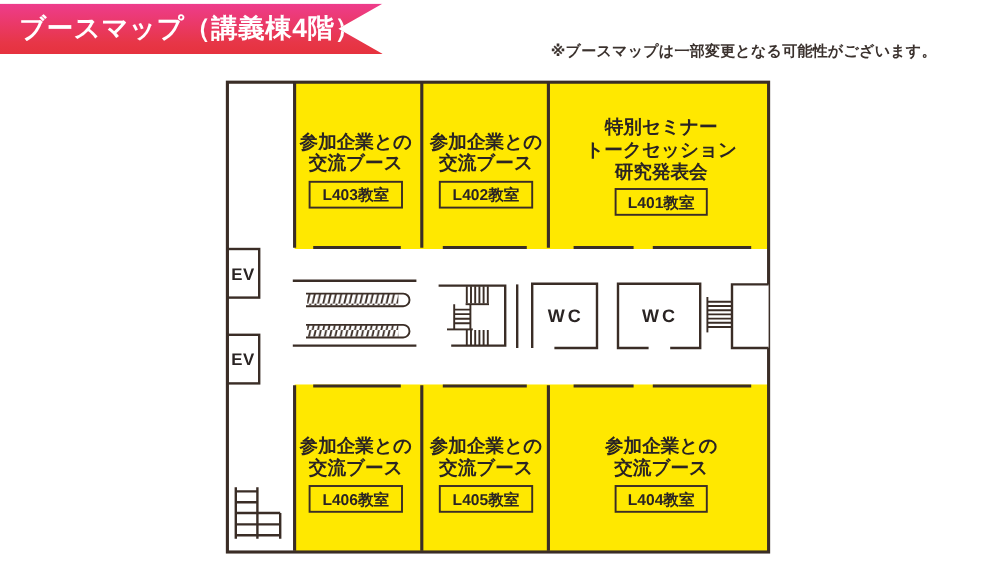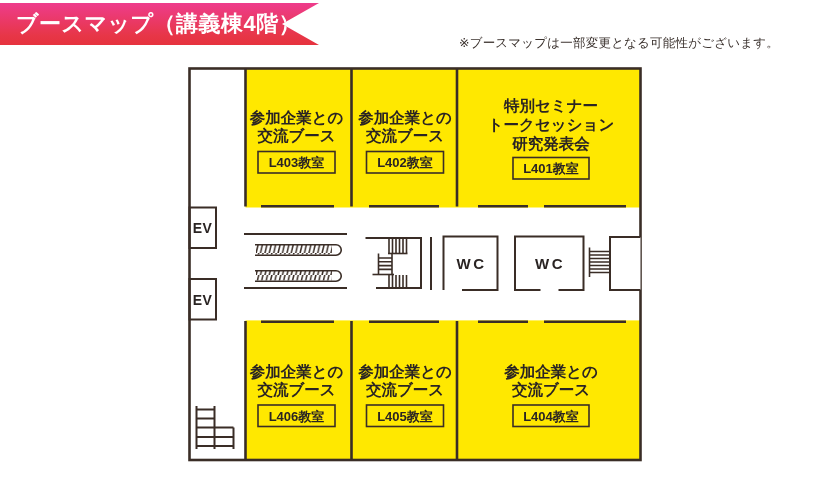--- a/index.html
+++ b/index.html
@@ -12,21 +12,21 @@
   .banner{
     position:absolute;left:0;top:3px;width:319px;height:42px;
     background:linear-gradient(180deg,#ee3c8c 0%,#e73647 78%,#e6323e 100%);
     clip-path:polygon(0 0,100% 0,88.4% 50%,100% 100%,0 100%);
     color:#ffffff;font-size:22px;font-weight:800;line-height:42px;
     padding-left:16px;box-sizing:border-box;letter-spacing:.5px;
     white-space:nowrap;
   }
   
   .disclaimer{
-    position:absolute;left:459px;top:35px;font-size:12.5px;font-weight:400;
+    position:absolute;left:459px;top:35px;font-size:12.5px;font-weight:700;
     color:#3b322e;letter-spacing:.2px;white-space:nowrap;
   }
   
   .plan{position:absolute;left:0;top:0;}
   .wall{stroke:#3a2d26;fill:none;}
   .w26{stroke-width:2.6;}
   .w24{stroke-width:2.4;}
   .w20{stroke-width:2;}
   .w16{stroke-width:1.6;}
   .room-title{font:800 15.5px "Liberation Sans","DejaVu Sans",sans-serif;fill:#2a2423;}

